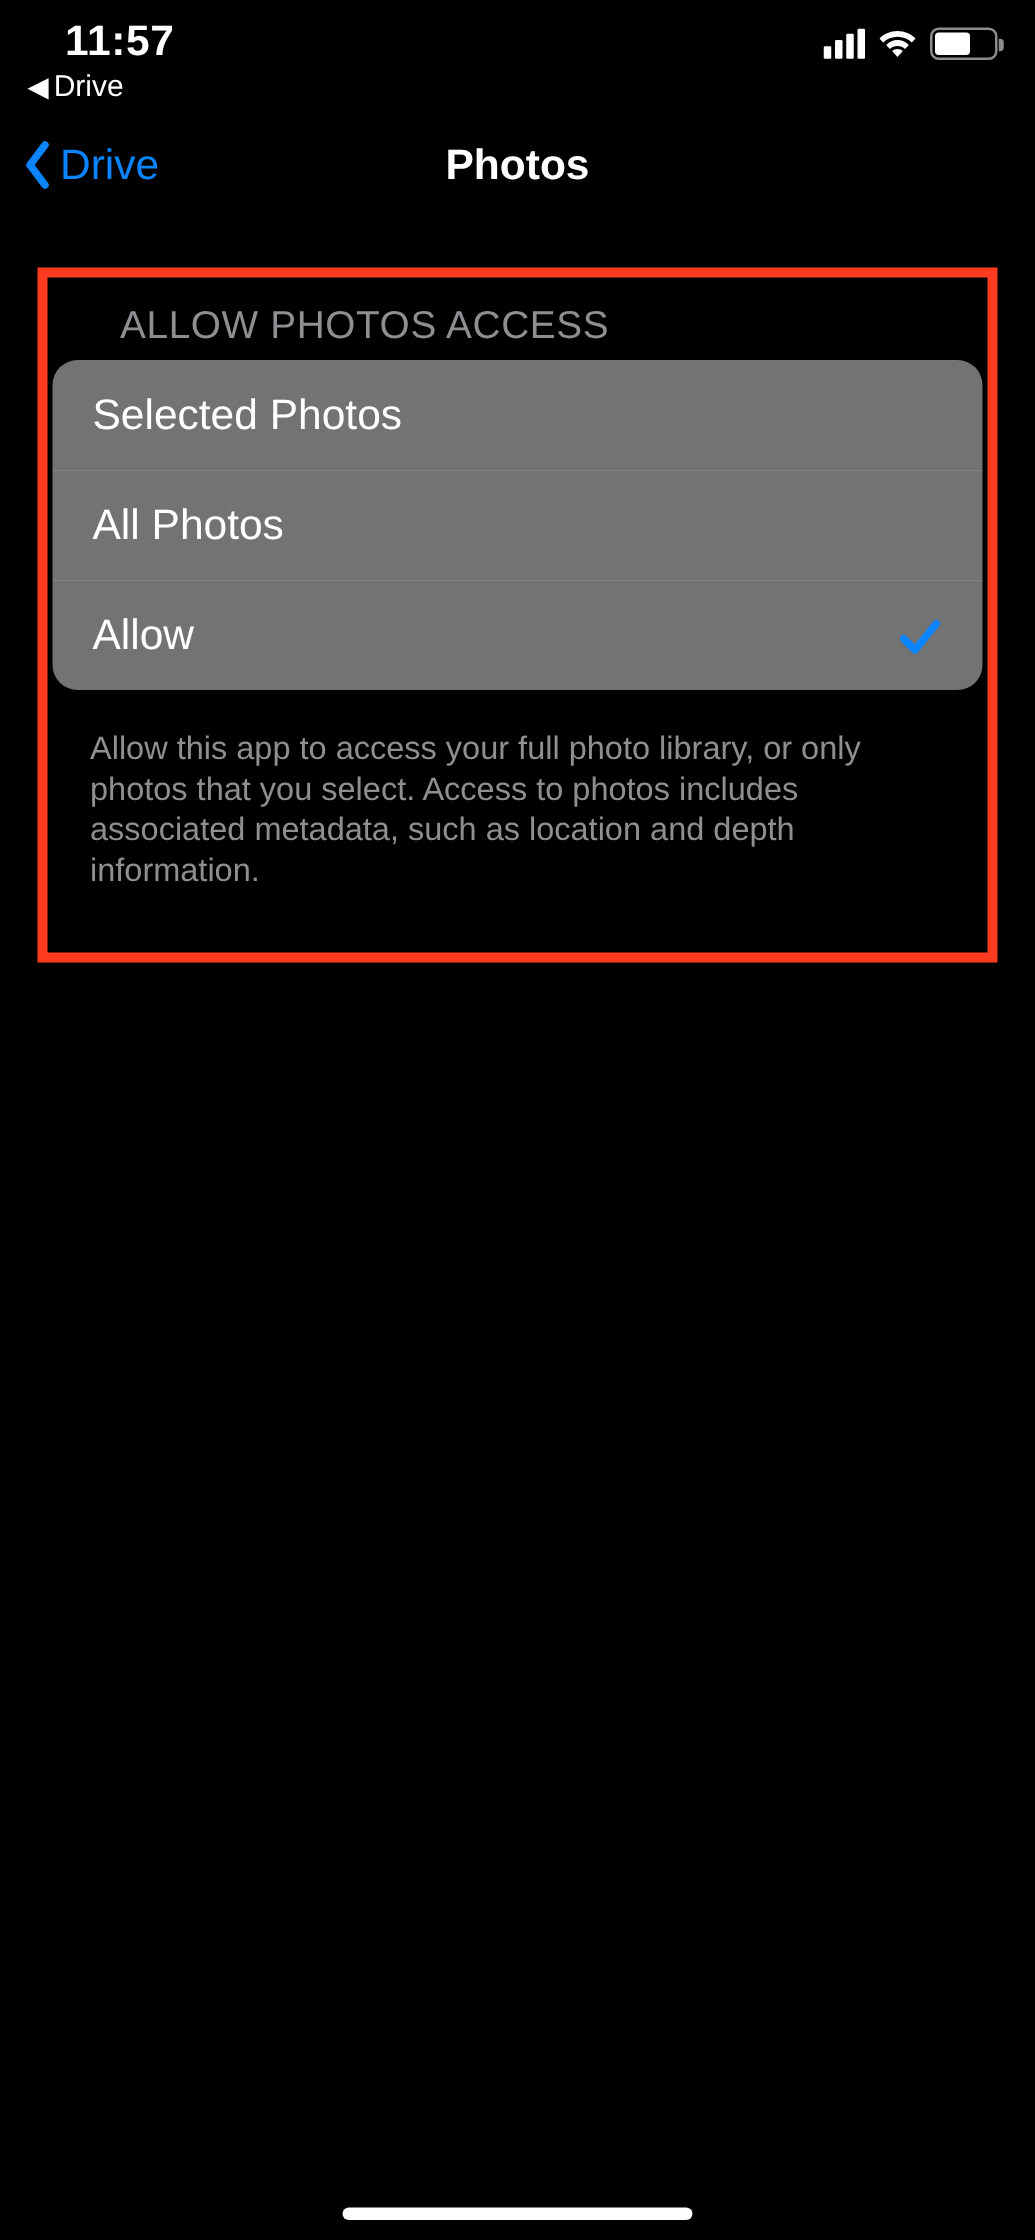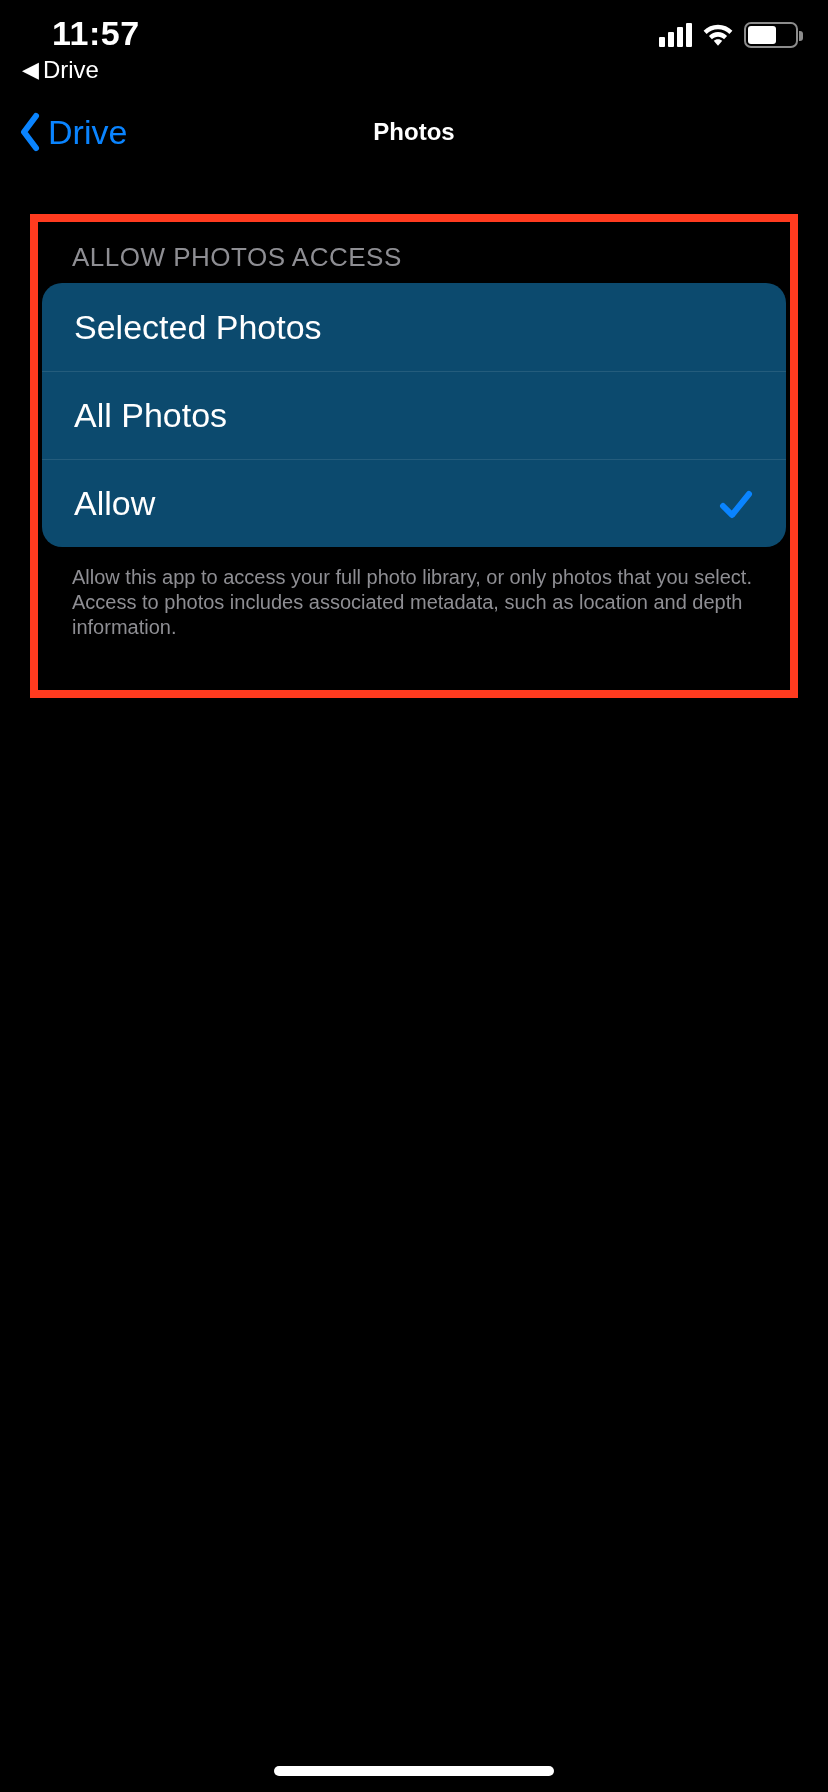--- a/index.html
+++ b/index.html
@@ -115,41 +115,42 @@
     left: 18px;
     display: flex;
     align-items: center;
     gap: 6px;
     color: #0a84ff;
     font-size: 34px;
     font-weight: 400;
   }
   .nav-back svg { display:block; }
   .nav-title {
-    font-size: 24px;
+    font-size: 34px;
     font-weight: 600;
   }
 
   
   .highlight-box {
     margin: 38px 30px 0 30px;
     border: 8px solid #ff3b1f;
     padding: 0 0 50px 0;
   }
 
   .section-header {
-    font-size: 26px;
+    font-size: 31px;
     letter-spacing: 0.5px;
     color: #8e8e93;
     text-transform: uppercase;
-    padding: 20px 34px 10px 34px;
+    padding: 20px 34px 10px 18px;
+    margin-left: 40px;
   }
 
   .option-list {
-    background: #0c4a6e;
+    background: #737373;
     border-radius: 20px;
     margin: 0 4px;
     overflow: hidden;
   }
 
   .option-row {
     display: flex;
     align-items: center;
     justify-content: space-between;
     padding: 0 32px;
@@ -161,24 +162,24 @@
   }
   .option-row:first-child { border-top: none; }
 
   .checkmark {
     width: 36px;
     height: 36px;
     color: #0a84ff;
   }
 
   .section-footer {
-    font-size: 20px;
+    font-size: 26px;
     line-height: 1.25;
     color: #8e8e93;
-    padding: 18px 34px 0 34px;
+    padding: 30px 34px 0 34px;
   }
 
   
   .home-indicator {
     position: absolute;
     bottom: 16px;
     left: 50%;
     transform: translateX(-50%);
     width: 280px;
     height: 10px;

